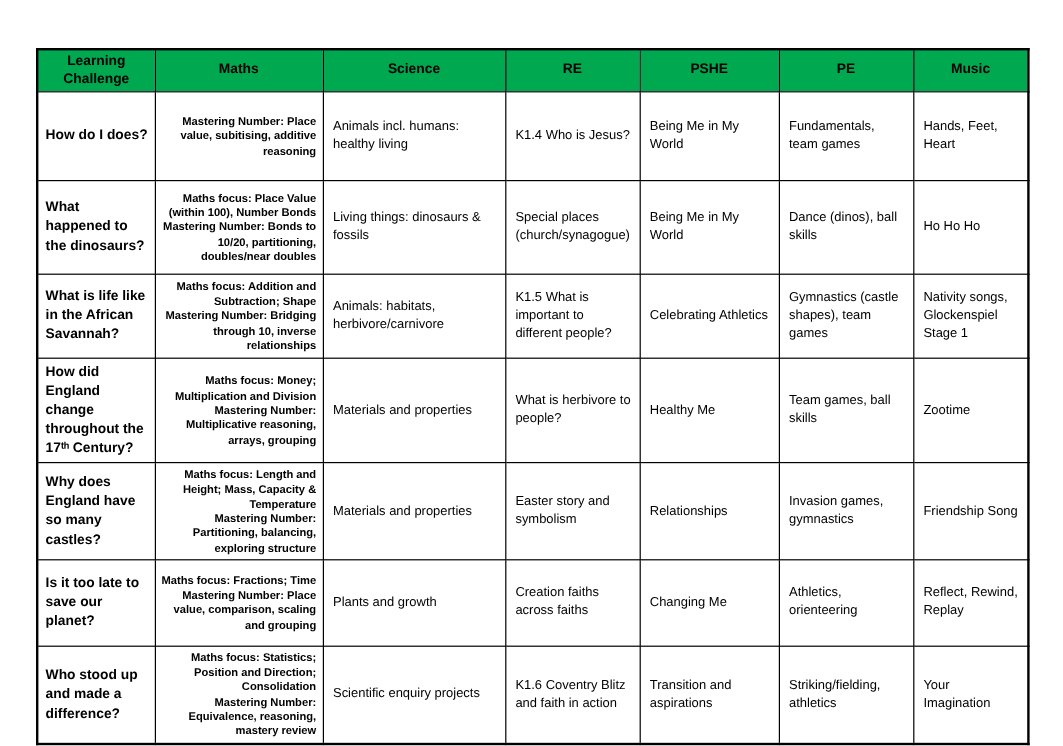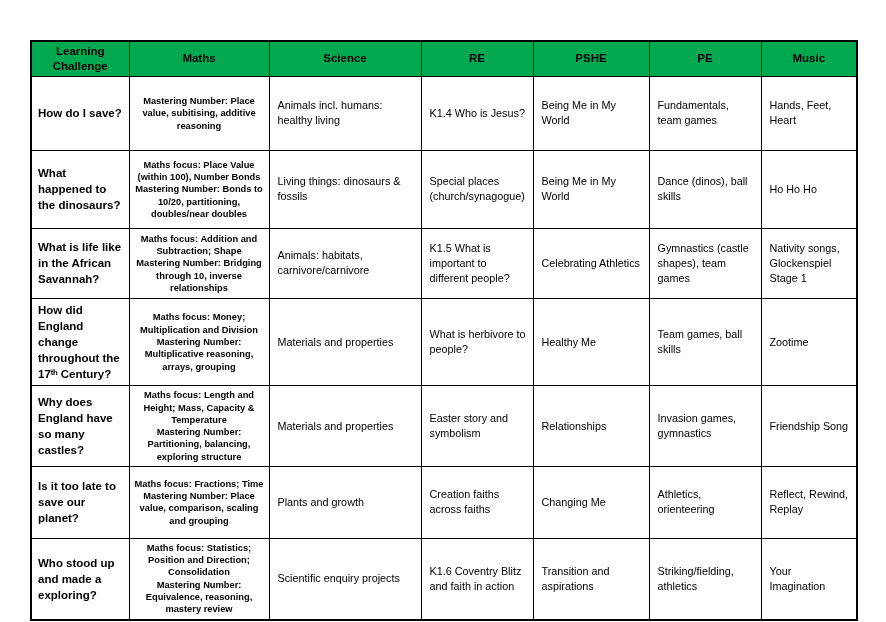--- a/index.html
+++ b/index.html
@@ -43,21 +43,21 @@
   td.c-challenge {
     font-weight: bold;
     font-size: 11.5px;
     text-align: left;
     padding: 3px 5px 3px 6px;
     line-height: 1.4;
   }
   td.c-maths {
     font-weight: bold;
     font-size: 9.3px;
-    text-align: center;
+    text-align: right;
     padding: 3px 5px;
     line-height: 1.32;
   }
   td.c-subject {
     font-weight: normal;
     font-size: 10.8px;
     text-align: left;
     padding: 3px 6px 3px 8px;
     line-height: 1.4;
   }
@@ -83,21 +83,21 @@
         <th class="hdr">Maths</th>
         <th class="hdr">Science</th>
         <th class="hdr">RE</th>
         <th class="hdr">PSHE</th>
         <th class="hdr">PE</th>
         <th class="hdr">Music</th>
       </tr>
     </thead>
     <tbody>
       <tr style="height:74px">
-        <td class="c-challenge">How do I save?</td>
+        <td class="c-challenge">How do I does?</td>
         <td class="c-maths">
           <div class="seg"><span class="lbl">Mastering Number:</span><span> Place value, subitising, additive reasoning</span></div>
         </td>
         <td class="c-subject">Animals incl. humans: healthy living</td>
         <td class="c-subject">K1.4 Who is Jesus?</td>
         <td class="c-subject">Being Me in My World</td>
         <td class="c-subject">Fundamentals, team games</td>
         <td class="c-subject">Hands, Feet, Heart</td>
       </tr>
       <tr style="height:78px">
@@ -111,21 +111,21 @@
         <td class="c-subject">Being Me in My World</td>
         <td class="c-subject">Dance (dinos), ball skills</td>
         <td class="c-subject">Ho Ho Ho</td>
       </tr>
       <tr style="height:70px">
         <td class="c-challenge">What is life like in the African Savannah?</td>
         <td class="c-maths">
           <div class="seg"><span class="lbl">Maths focus:</span><span> Addition and Subtraction; Shape</span></div>
           <div class="seg"><span class="lbl">Mastering Number:</span><span> Bridging through 10, inverse relationships</span></div>
         </td>
-        <td class="c-subject">Animals: habitats, carnivore/carnivore</td>
+        <td class="c-subject">Animals: habitats, herbivore/carnivore</td>
         <td class="c-subject">K1.5 What is important to different people?</td>
         <td class="c-subject">Celebrating Athletics</td>
         <td class="c-subject">Gymnastics (castle shapes), team games</td>
         <td class="c-subject">Nativity songs, Glockenspiel Stage 1</td>
       </tr>
       <tr style="height:72px">
         <td class="c-challenge">How did England change throughout the 17ᵗʰ Century?</td>
         <td class="c-maths">
           <div class="seg"><span class="lbl">Maths focus:</span><span> Money; Multiplication and Division</span></div>
           <div class="seg"><span class="lbl">Mastering Number:</span><span> Multiplicative reasoning, arrays, grouping</span></div>
@@ -154,21 +154,21 @@
           <div class="seg"><span class="lbl">Maths focus:</span><span> Fractions; Time</span></div>
           <div class="seg"><span class="lbl">Mastering Number:</span><span> Place value, comparison, scaling and grouping</span></div>
         </td>
         <td class="c-subject">Plants and growth</td>
         <td class="c-subject">Creation faiths across faiths</td>
         <td class="c-subject">Changing Me</td>
         <td class="c-subject">Athletics, orienteering</td>
         <td class="c-subject">Reflect, Rewind, Replay</td>
       </tr>
       <tr style="height:79px">
-        <td class="c-challenge">Who stood up and made a exploring?</td>
+        <td class="c-challenge">Who stood up and made a difference?</td>
         <td class="c-maths">
           <div class="seg"><span class="lbl">Maths focus:</span><span> Statistics; Position and Direction; Consolidation</span></div>
           <div class="seg"><span class="lbl">Mastering Number:</span><span> Equivalence, reasoning, mastery review</span></div>
         </td>
         <td class="c-subject">Scientific enquiry projects</td>
         <td class="c-subject">K1.6 Coventry Blitz and faith in action</td>
         <td class="c-subject">Transition and aspirations</td>
         <td class="c-subject">Striking/fielding, athletics</td>
         <td class="c-subject">Your Imagination</td>
       </tr>

